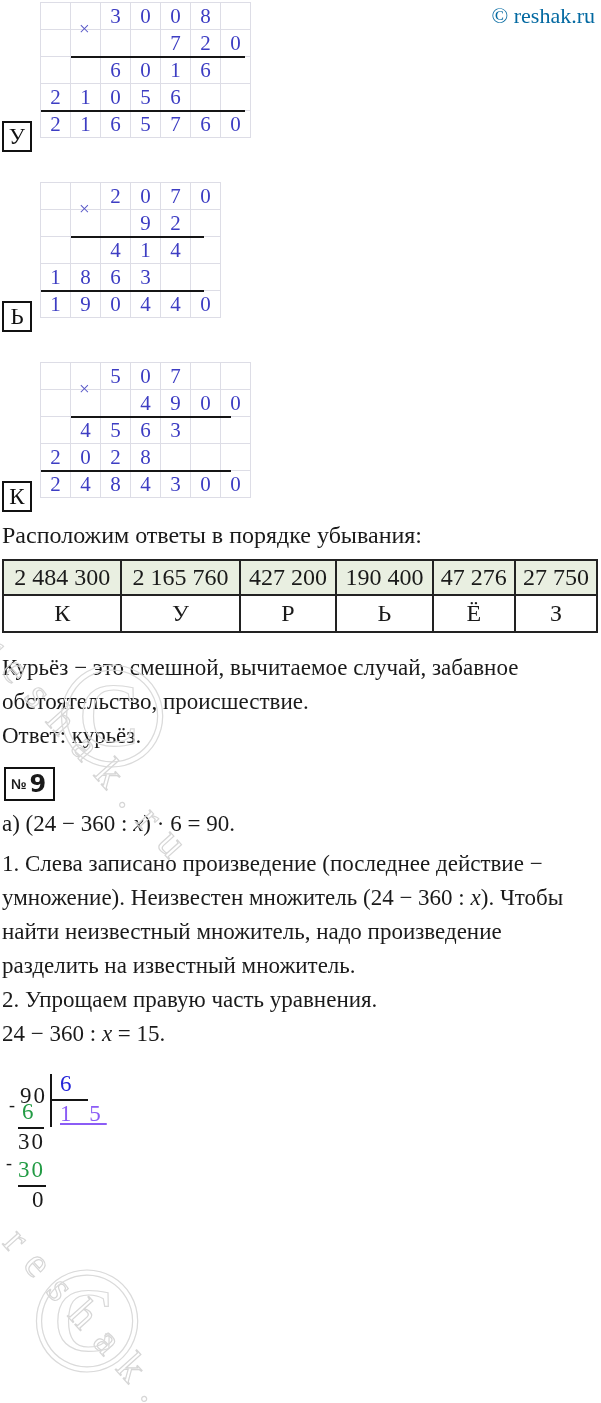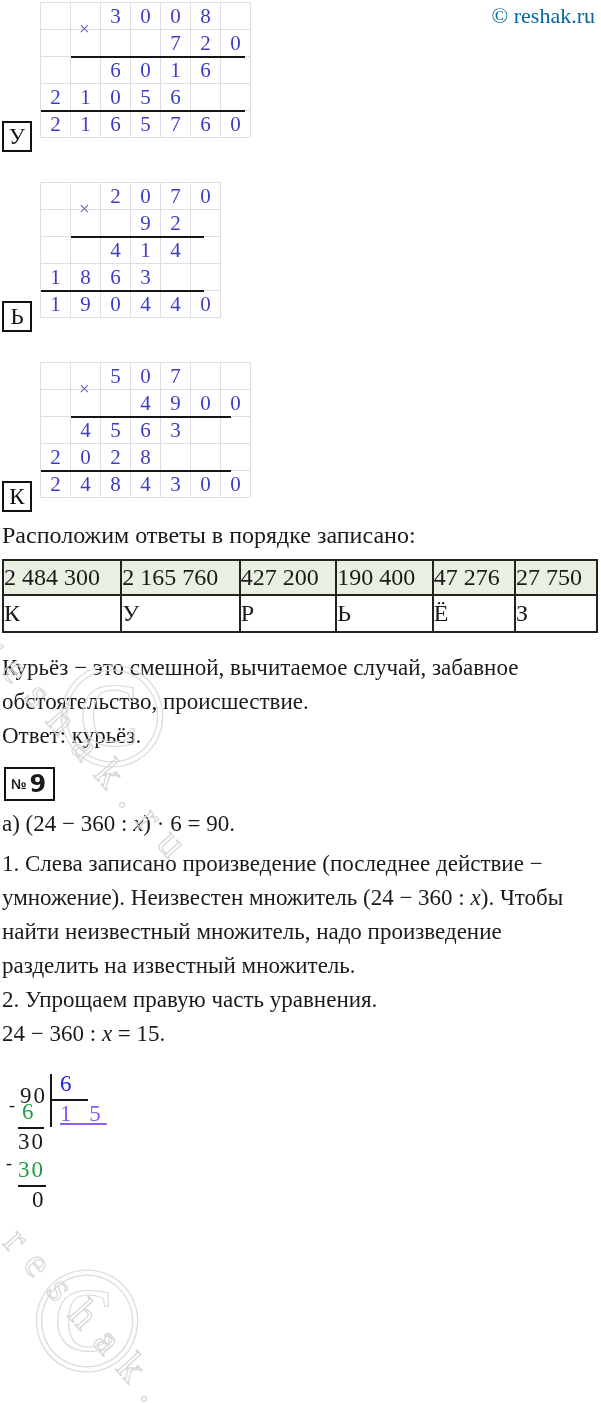--- a/index.html
+++ b/index.html
@@ -22,21 +22,21 @@
   .g6{grid-template-columns:repeat(6,30px);width:180px;}
   .gc{width:30px;height:27px;box-sizing:border-box;border-right:1px solid #dddde6;border-bottom:1px solid #dddde6;
       display:flex;align-items:center;justify-content:center;font-size:21px;color:#3d3dc3;}
   .mult{position:absolute;left:38px;top:15px;font-size:19px;color:#5a5ac8;}
   .rule{position:absolute;height:2px;background:#151515;}
   .letter-box{position:absolute;left:-38px;bottom:-14px;width:26px;height:27px;border:2px solid #111;
       background:#fff;display:flex;align-items:center;justify-content:center;font-size:23px;color:#111;}
   
   .order-title{margin:24px 0 10px 2px;font-size:24px;}
   table.order{border-collapse:collapse;margin-left:2px;width:596px;}
-  table.order td{border:2px solid #222;font-size:24px;padding:0;}
+  table.order td{border:2px solid #222;text-align:center;font-size:24px;padding:0;}
   table.order tr.vals td{background:#e9efe1;height:33px;}
   table.order tr.lets td{background:#fff;height:35px;}
   
   .txt{margin-left:2px;}
   .txt p{margin:0;font-size:23px;line-height:34px;max-width:599px;}
   .sp18{margin-top:18px !important;}
   .sp10{margin-top:10px !important;}
   .sp6{margin-top:6px !important;}
   .var{font-style:italic;}
   .num-box{display:inline-flex;align-items:center;gap:3px;border:2px solid #111;background:#fff;
@@ -185,21 +185,21 @@
       <span class="gc">3</span>
       <span class="gc">0</span>
       <span class="gc">0</span>
       <span class="mult">×</span>
       <div class="rule" style="left:30px;top:53px;width:160px;"></div>
       <div class="rule" style="left:0;top:107px;width:190px;"></div>
     </div>
     <div class="letter-box">К</div>
   </div>
 
-  <div class="order-title">Расположим ответы в порядке записано:</div>
+  <div class="order-title">Расположим ответы в порядке убывания:</div>
   <table class="order">
     <tbody>
         <tr class="vals">
       <td>2 484 300</td>
       <td>2 165 760</td>
       <td>427 200</td>
       <td>190 400</td>
       <td>47 276</td>
       <td>27 750</td>
     </tr>

